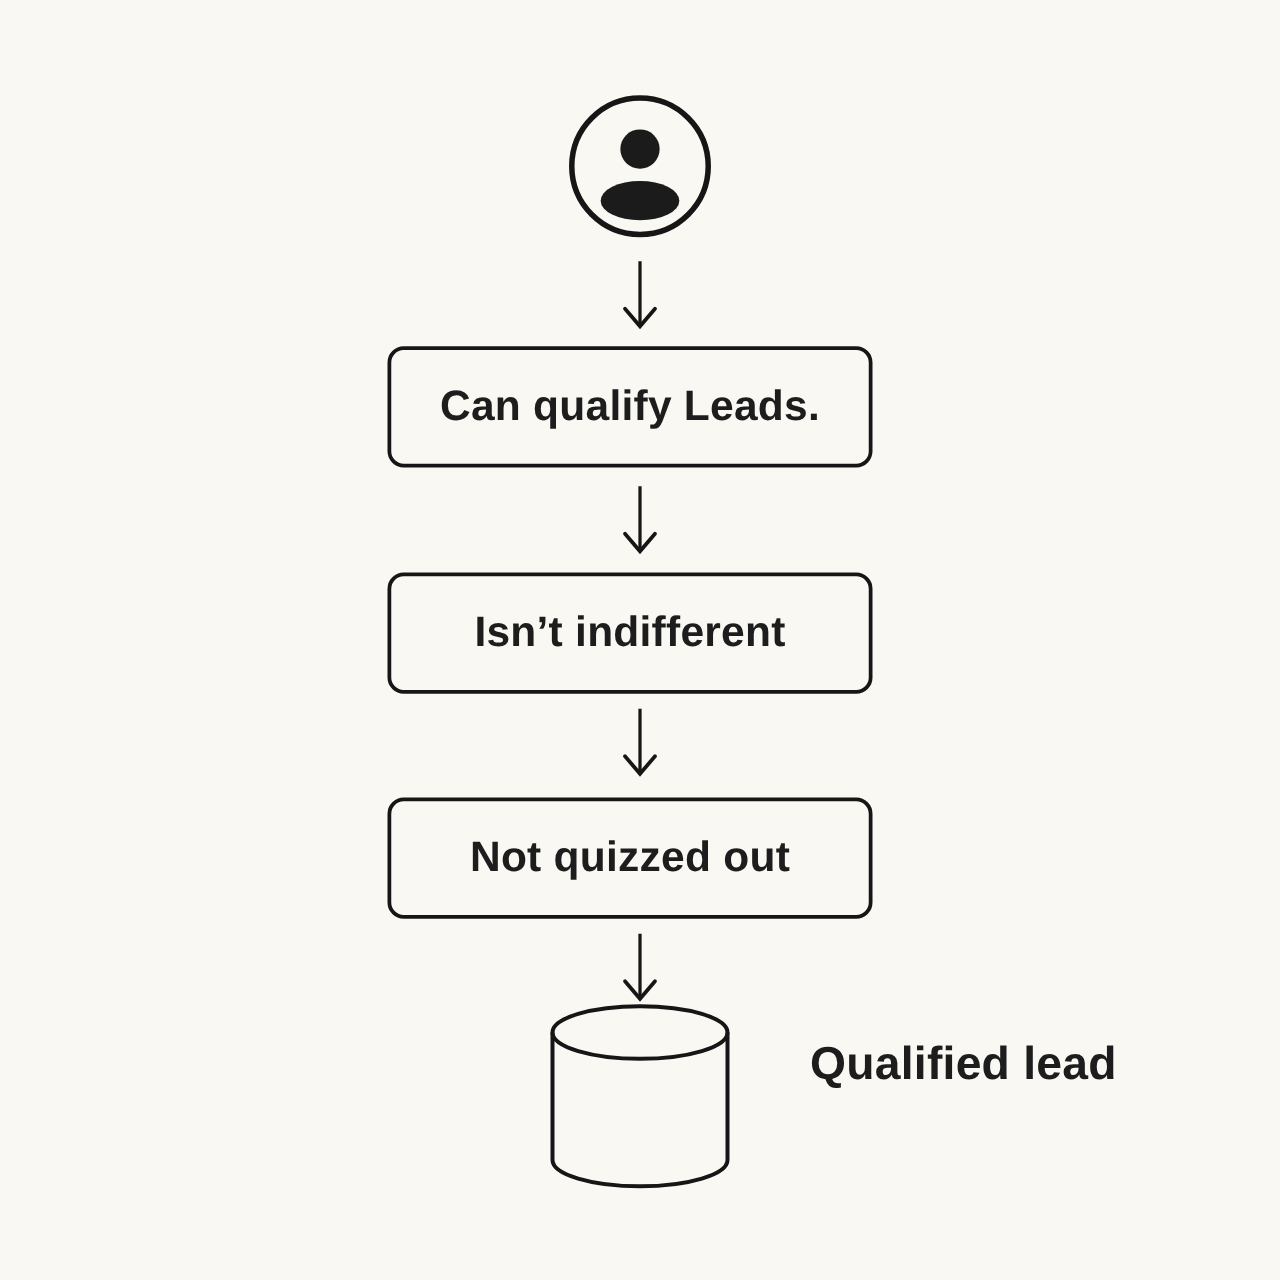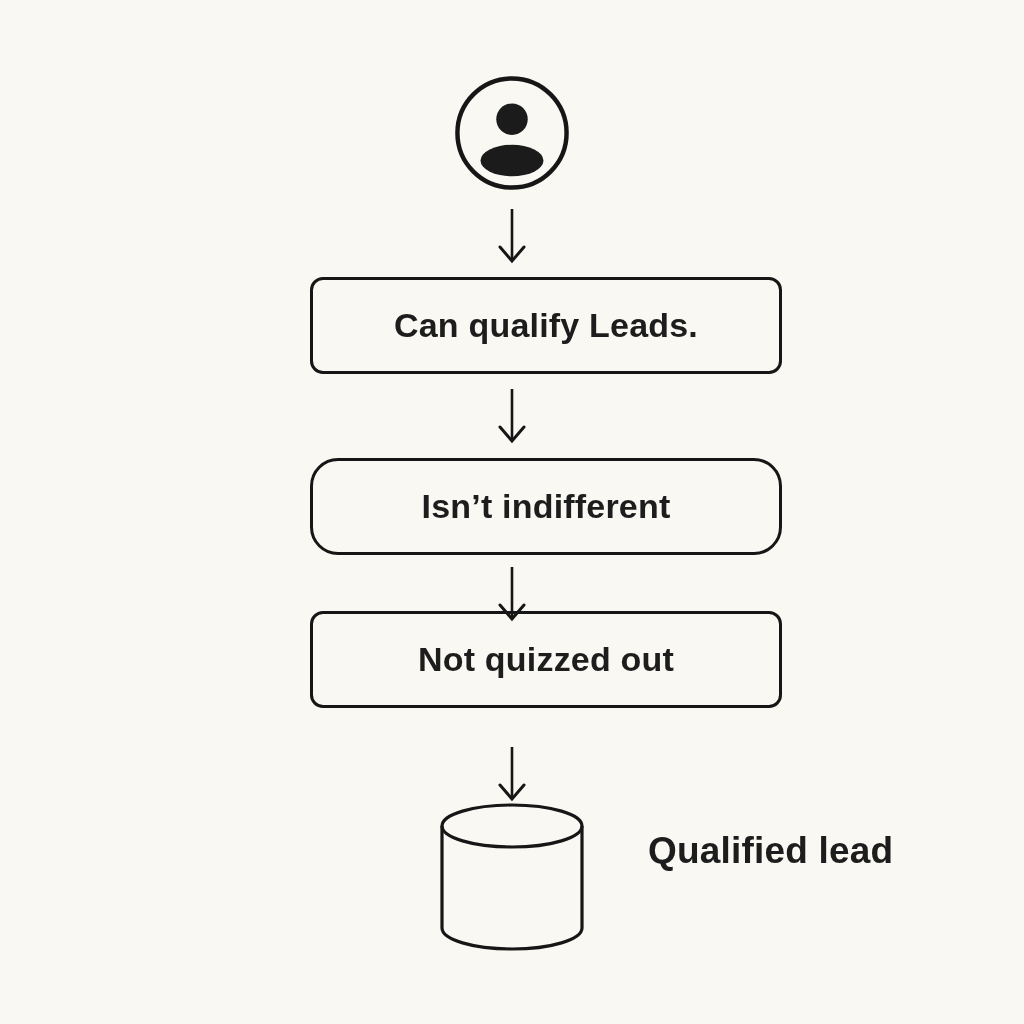--- a/index.html
+++ b/index.html
@@ -19,37 +19,37 @@
   
   .arrow { width: 44px; height: 58px; left: 490px; }
   .arrow-1 { top: 208px; }
   .arrow-2 { top: 388px; }
   .arrow-3 { top: 566px; }
   .arrow-4 { top: 746px; }
 
   
   .flow-box {
     left: 310px;
-    width: 472px;
+    width: 388px;
     height: 97px;
     box-sizing: border-box;
     border: 3px solid #161616;
     border-radius: 13px;
     background: transparent;
     display: flex;
     align-items: center;
     justify-content: center;
     font-size: 34px;
     font-weight: 600;
     letter-spacing: 0.2px;
     color: #1d1d1d;
   }
   .box-1 { top: 277px; }
-  .box-2 { top: 458px; border-radius: 28px; }
-  .box-3 { top: 611px; }
+  .box-2 { top: 458px; }
+  .box-3 { top: 638px; }
 
   
   .cylinder { left: 429px; top: 796px; width: 166px; height: 162px; }
 
   
   .result-label {
     left: 648px;
     top: 830px;
     width: 320px;
     font-size: 37px;

